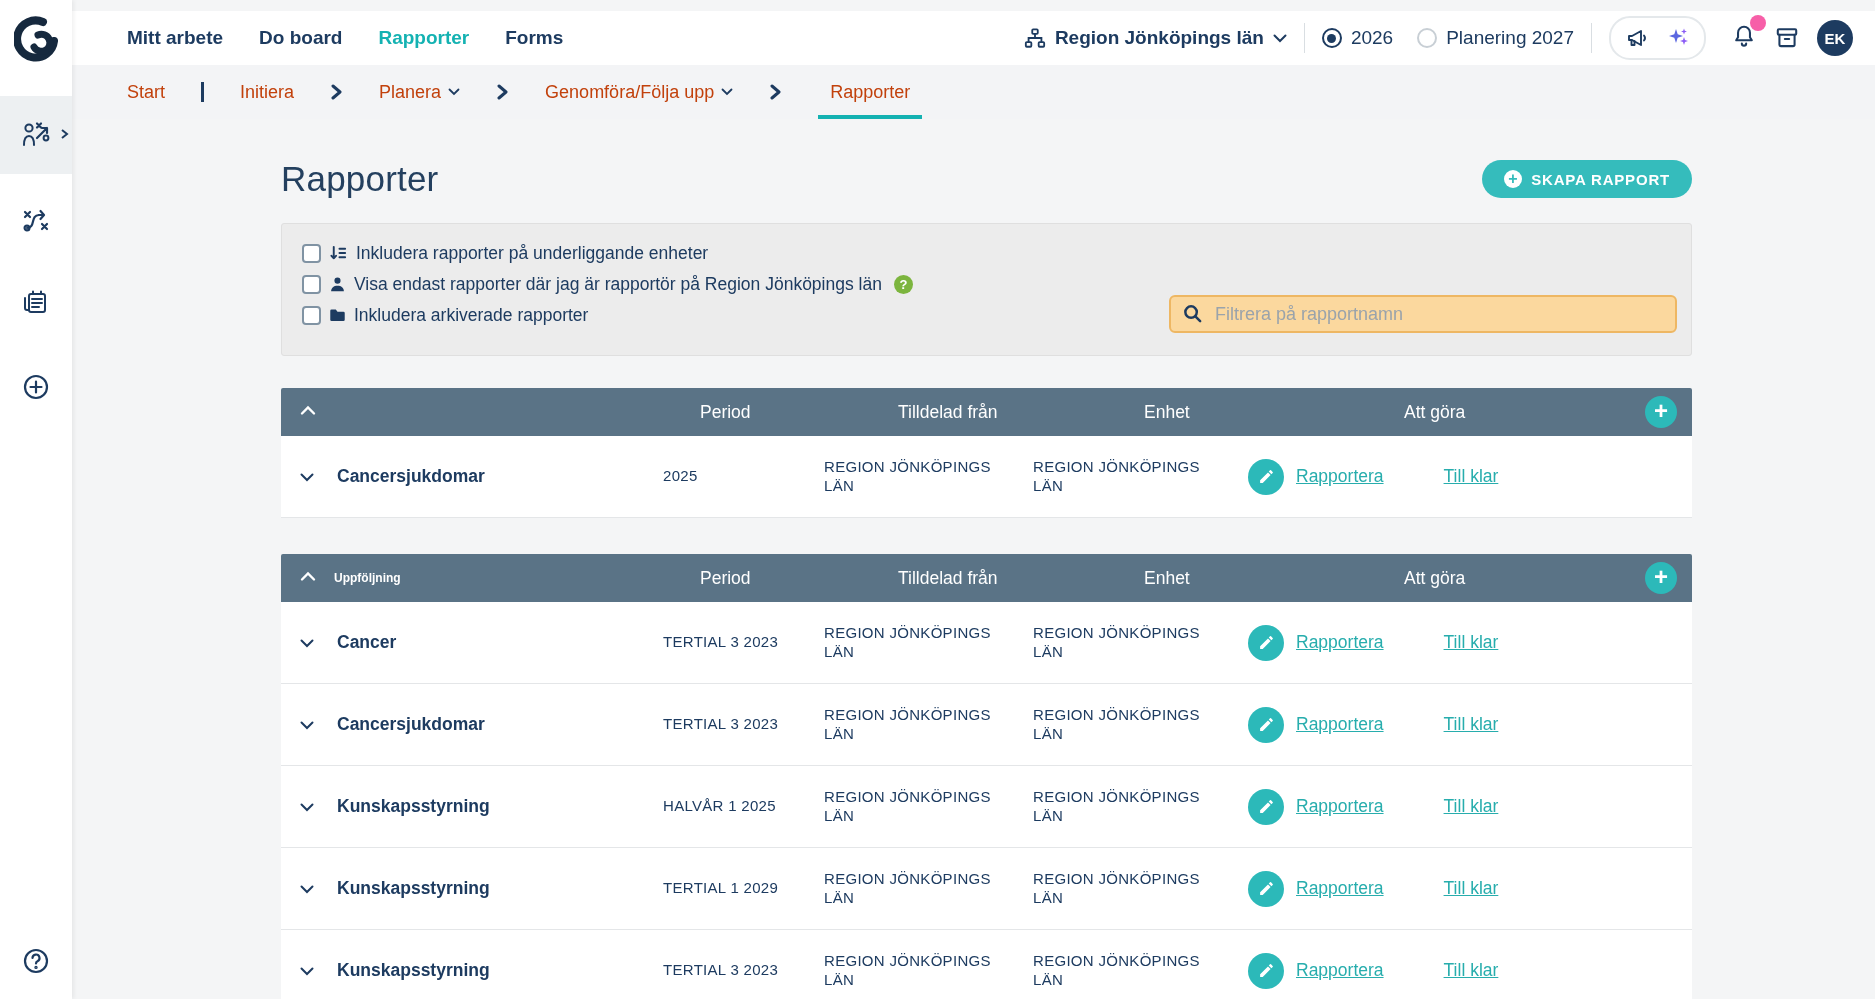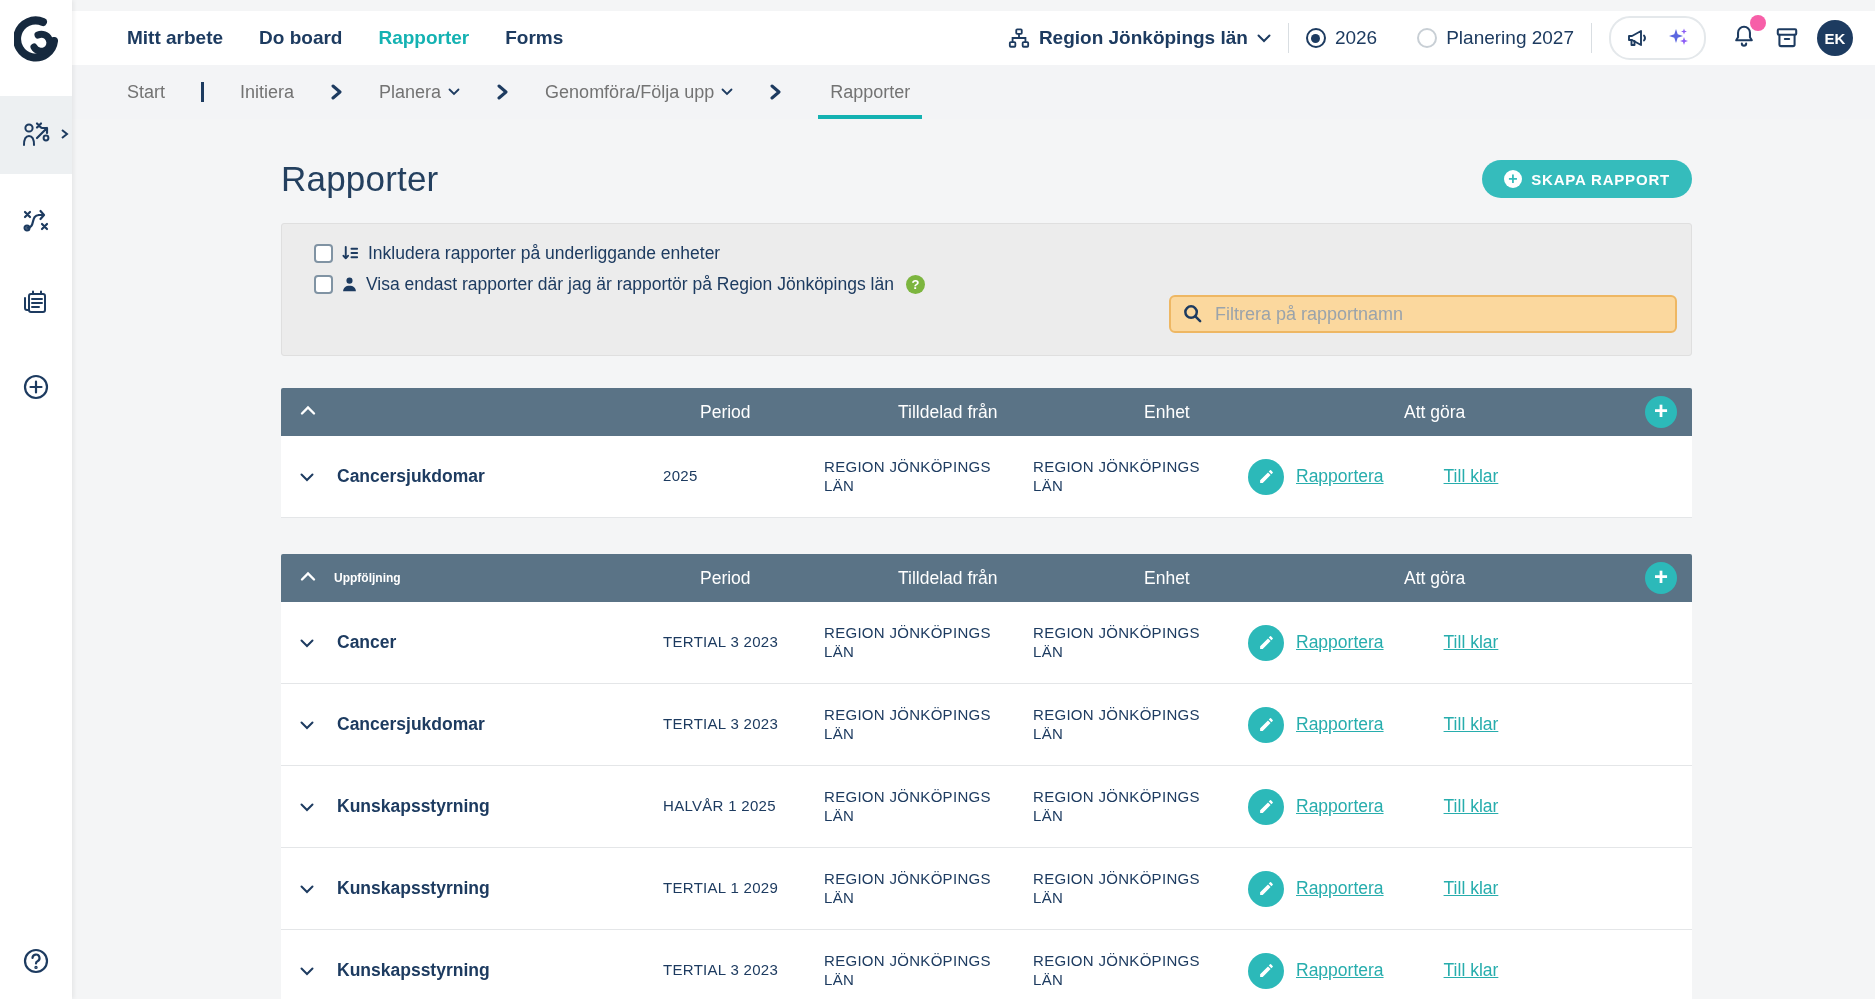--- a/index.html
+++ b/index.html
@@ -19,52 +19,52 @@
 
   
   .main { flex:1; display:flex; flex-direction:column; min-width:0;margin-top:11px; }
   .topbar { height:54px; background:#fff; display:flex; align-items:center; padding:0 22px 0 55px; flex:0 0 54px; }
   .topnav { display:flex; gap:36px; }
   .nav-item { font-size:19px; font-weight:700; color:#1d3b60; cursor:pointer; white-space:nowrap; }
   .nav-item.active { color:#14b2b2; }
   .topbar-right { margin-left:auto; display:flex; align-items:center; gap:17px; }
   .org-selector { display:flex; align-items:center; gap:9px; font-size:19px; font-weight:700; cursor:pointer; white-space:nowrap; }
   .vdivider { width:1px; height:30px; background:#d9dee2; }
-  .year-group { display:flex; align-items:center; gap:40px;text-align:center; }
+  .year-group { display:flex; align-items:center; gap:24px;text-align:center; }
   .year-option { display:flex; align-items:center; gap:9px; font-size:19px; cursor:pointer; white-space:nowrap; }
   .radio { width:20px; height:20px; border-radius:50%; border:2px solid #1d3b60; display:flex; align-items:center; justify-content:center; background:#fff; }
   .radio.empty { border-color:#c8cfd5; }
   .radio .dot { width:9px; height:9px; border-radius:50%; background:#1d3b60; }
   .icon-pill { display:flex; align-items:center; gap:17px; padding:8px 14px; border:2px solid #e4e8eb; border-radius:21px; }
   .tool-icon { cursor:pointer; display:flex; }
   .bell-wrap { position:relative; cursor:pointer; margin-left:8px; }
   .bell-dot { position:absolute; top:-8px; right:-9px; width:16px; height:16px; border-radius:50%; background:#f75fa8; }
   .avatar { width:36px; height:36px; border-radius:50%; background:#1d3b60; color:#fff; font-weight:700;
             font-size:15px; display:flex; align-items:center; justify-content:center; cursor:pointer; }
 
   
   .breadcrumb { height:54px; background:#f3f4f6; display:flex; align-items:stretch; padding-left:55px; gap:36px; flex:0 0 54px; }
-  .bc-item { display:flex; align-items:center; gap:7px; font-size:18px; color:#737373; cursor:pointer; white-space:nowrap; }
+  .bc-item { display:flex; align-items:center; gap:7px; font-size:18px; color:#c2410c; cursor:pointer; white-space:nowrap; }
   .bc-item.active { border-bottom:4px solid #14b2b2; padding:4px 12px 0 12px; }
   .bc-sep { display:flex; align-items:center; }
   .bc-bar { width:3px; height:20px; background:#1d3b60; }
 
   
   .content { flex:1; overflow:hidden; padding:0 183px 0 209px; }
   .title-row { margin-top:40px; display:flex; align-items:center; justify-content:space-between; }
   .page-title { font-size:35px; font-weight:500; color:#24405f; letter-spacing:.2px; }
   .create-btn { background:#35bcbc; border:none; color:#fff; height:38px; border-radius:20px; padding:0 22px;
                 display:flex; align-items:center; gap:9px; font-family:inherit; font-size:15px; font-weight:700;
                 letter-spacing:.8px; cursor:pointer; }
   .create-plus { width:18px; height:18px; border-radius:50%; background:#fff; color:#35bcbc; font-size:16px;
                  font-weight:700; display:flex; align-items:center; justify-content:center; line-height:1; }
 
   
   .filter-panel { margin-top:24px; background:#ececec; border:1px solid #dfdfdf; border-radius:3px;
-                  height:133px; padding:14px 32px; position:relative; }
+                  height:133px; padding:14px 20px; position:relative; }
   .check-row { display:flex; align-items:center; gap:8px; height:31px; font-size:17.5px; color:#1d3b60; cursor:pointer; }
   .checkbox { width:19px; height:19px; border:2px solid #8093a3; border-radius:4px; background:#fff; flex:0 0 19px; cursor:pointer; }
   .check-icon { display:flex; flex:0 0 auto; }
   .help-circle { width:19px; height:19px; border-radius:50%; background:#7cb53e; color:#fff; font-size:13px; font-weight:700;
                  display:flex; align-items:center; justify-content:center; margin-left:4px; cursor:pointer; }
   .search-box { position:absolute; right:14px; bottom:22px; width:508px; height:38px; }
   .search-box input { width:100%; height:100%; background:#fbd89e; border:2px solid #eeb763; border-radius:6px;
                       padding:0 12px 0 44px; font-family:inherit; font-size:18px; color:#1d3b60; outline:none; }
   .search-box input::placeholder { color:#9aa3ab; }
   .search-glyph { position:absolute; left:13px; top:8px; }
@@ -281,20 +281,29 @@
           <span class="checkbox"></span>
           <span class="check-icon">
             <svg width="17" height="17" viewBox="0 0 20 20" fill="#1d3b60">
               <circle cx="10" cy="5.5" r="3.6"></circle>
               <path d="M2.5 18c0-4.2 3.2-6.5 7.5-6.5s7.5 2.3 7.5 6.5z"></path>
             </svg>
           </span>
           <span>Visa endast rapporter där jag är rapportör på Region Jönköpings län</span>
           <span class="help-circle">?</span>
         </label>
+        <label class="check-row">
+          <span class="checkbox"></span>
+          <span class="check-icon">
+            <svg width="17" height="17" viewBox="0 0 20 20" fill="#1d3b60">
+              <path d="M1.5 4.5A1.5 1.5 0 0 1 3 3h5l2 2.5h7A1.5 1.5 0 0 1 18.5 7v8A1.5 1.5 0 0 1 17 16.5H3A1.5 1.5 0 0 1 1.5 15z"></path>
+            </svg>
+          </span>
+          <span>Inkludera arkiverade rapporter</span>
+        </label>
         <div class="search-box">
           <input type="text" value="" placeholder="Filtrera på rapportnamn" style="">
           <span class="search-glyph">
             <svg width="21" height="21" viewBox="0 0 22 22" fill="none" stroke="#1d3b60" stroke-width="2.6" stroke-linecap="round">
               <circle cx="9.5" cy="9.5" r="6"></circle>
               <path d="M14 14l5 5"></path>
             </svg>
           </span>
         </div>
       </div>

